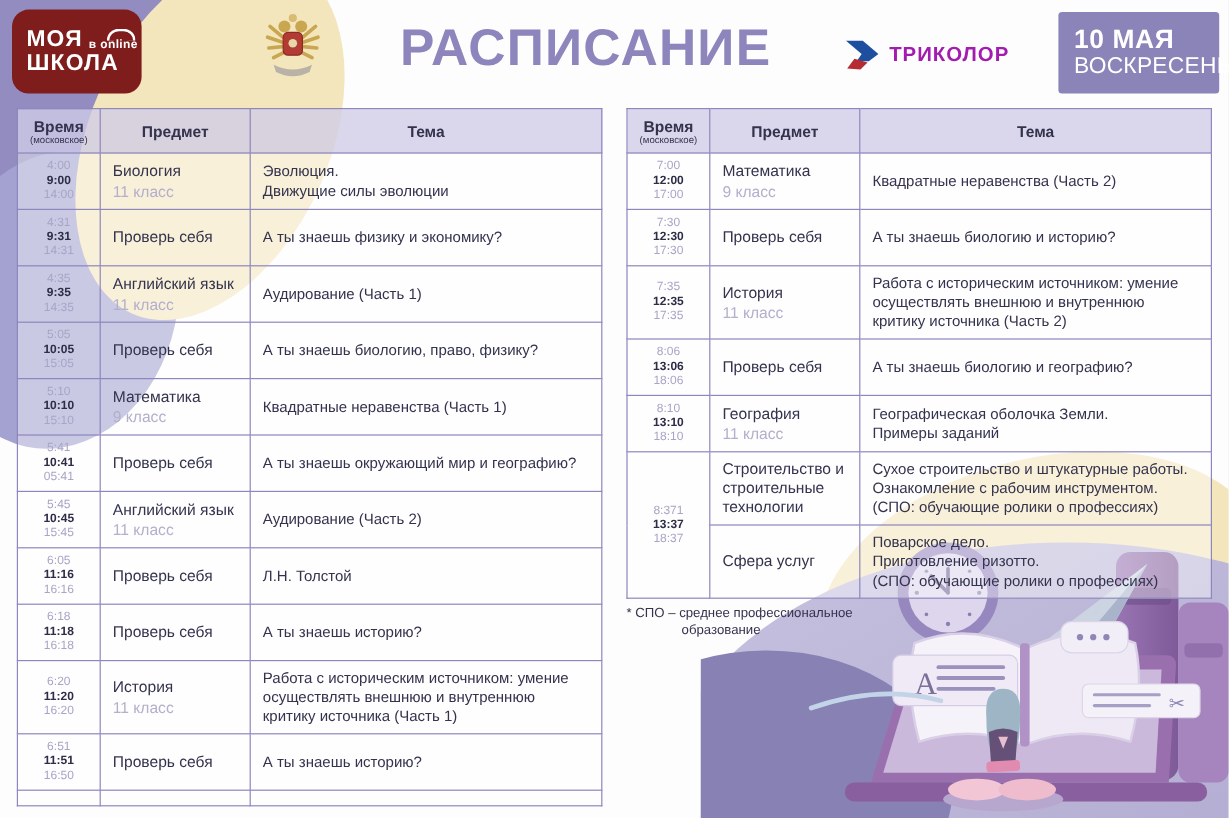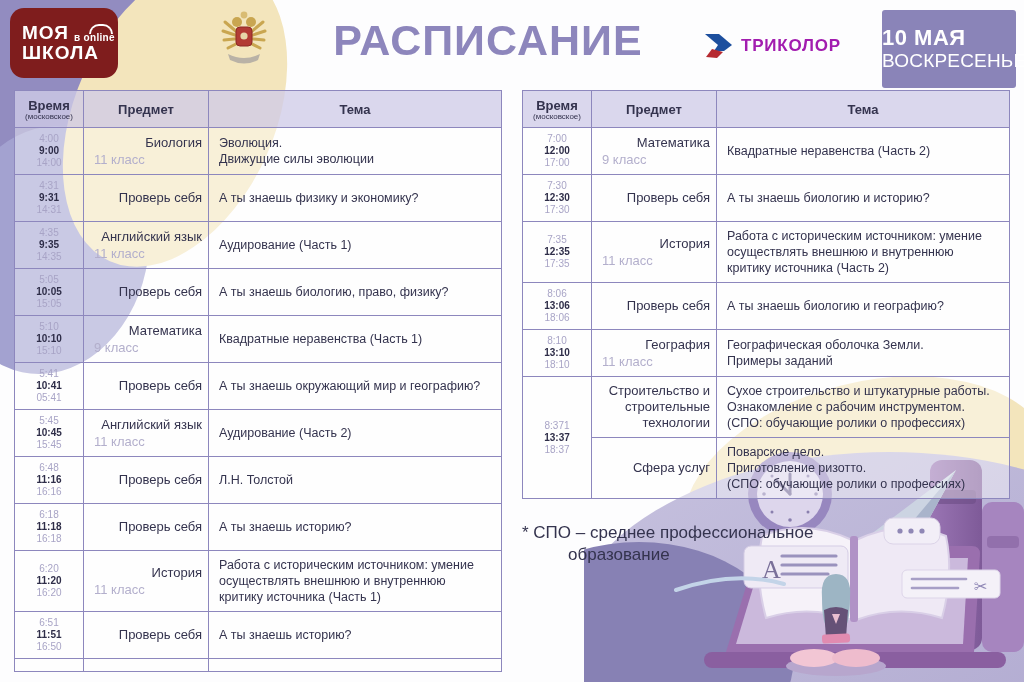--- a/index.html
+++ b/index.html
@@ -25,23 +25,23 @@
   .logo-arc{position:absolute;right:2px;top:-1px;width:20px;height:8px;
     border:2px solid #fff;border-bottom:none;border-radius:12px 12px 0 0;}
   .emblem{position:absolute;left:220px;top:10px;z-index:2;}
   .page-title{
     position:absolute;left:278px;top:16px;width:420px;z-index:2;margin:0;
     text-align:center;font-size:43px;font-weight:800;letter-spacing:1px;color:#8d86bc;
   }
   .tricolor{position:absolute;left:704px;top:33px;z-index:2;display:flex;align-items:center;gap:7px;}
   .tricolor-label{font-size:17px;font-weight:800;color:#a21caf;letter-spacing:.8px;}
   .date-badge{
-    position:absolute;left:882px;top:10px;width:134px;height:78px;z-index:2;
+    position:absolute;left:882px;top:10px;width:134px;height:68px;z-index:2;
     background:#8a84b8;color:#fff;border-radius:3px;box-sizing:border-box;
-    display:flex;flex-direction:column;justify-content:center;
+    display:flex;flex-direction:column;justify-content:center;padding-left:13px;
   }
   .date-badge-date{font-size:22px;font-weight:800;letter-spacing:.5px;line-height:1.15;}
   .date-badge-weekday{font-size:19px;font-weight:400;letter-spacing:.2px;line-height:1.2;}
 
   
   .tbl-wrap{position:absolute;top:90px;z-index:1;width:488px;}
   .tbl-wrap.left{left:14px;}
   .tbl-wrap.right{left:522px;}
   table.schedule{border-collapse:collapse;width:488px;table-layout:fixed;}
   .schedule th,.schedule td{border:1.6px solid #8d87bd;}
@@ -50,25 +50,25 @@
     font-size:13px;font-weight:700;color:#34334e;text-align:center;vertical-align:middle;
   }
   .col-time{width:66px;}
   .col-subject{width:122px;}
   .time-note{display:block;font-size:8px;font-weight:400;margin-top:-1px;}
   .schedule td{background:rgba(255,255,255,.42);vertical-align:middle;}
   .td-time{text-align:center;font-size:10px;line-height:1.2;padding:5px 2px;}
   .time-light{color:#a8a4c6;}
   .time-mid{color:#2e2d48;font-weight:700;}
   .td-subject{padding:6px 6px 6px 10px;font-size:13px;line-height:1.22;}
-  .subject-name{color:#34334e;text-align:right;}
+  .subject-name{color:#34334e;}
   .subject-grade{color:#b3afcc;margin-top:1px;}
   .td-theme{padding:6px 10px;font-size:12.5px;line-height:1.28;color:#34334e;}
 
-  .footnote{margin-top:23px;font-size:17px;line-height:1.3;color:#34334e;}
+  .footnote{margin-top:5px;font-size:11px;line-height:1.3;color:#34334e;}
   .footnote-l2{padding-left:46px;}
 </style>
 </head>
 <body>
 
 <div class="canvas">
 
   <svg class="bg-tl" width="330" height="420" viewBox="0 0 330 420">
     <ellipse cx="35" cy="55" rx="160" ry="165" fill="#928cc0" transform="rotate(-18 35 55)"></ellipse>
     <ellipse cx="48" cy="250" rx="100" ry="125" fill="#a3a2d0" transform="rotate(12 48 250)"></ellipse>
@@ -321,21 +321,21 @@
             <td class="td-subject">
               <div class="subject-name">Английский язык</div>
               <div class="subject-grade">11 класс</div>
             </td>
             <td class="td-theme">
               <div class="theme-line">Аудирование (Часть 2)</div>
             </td>
           </tr>
           <tr>
             <td class="td-time">
-              <div class="time-light">6:48</div>
+              <div class="time-light">6:05</div>
               <div class="time-mid">11:16</div>
               <div class="time-light">16:16</div>
             </td>
             <td class="td-subject">
               <div class="subject-name">Проверь себя</div>
             </td>
             <td class="td-theme">
               <div class="theme-line">Л.Н. Толстой</div>
             </td>
           </tr>

